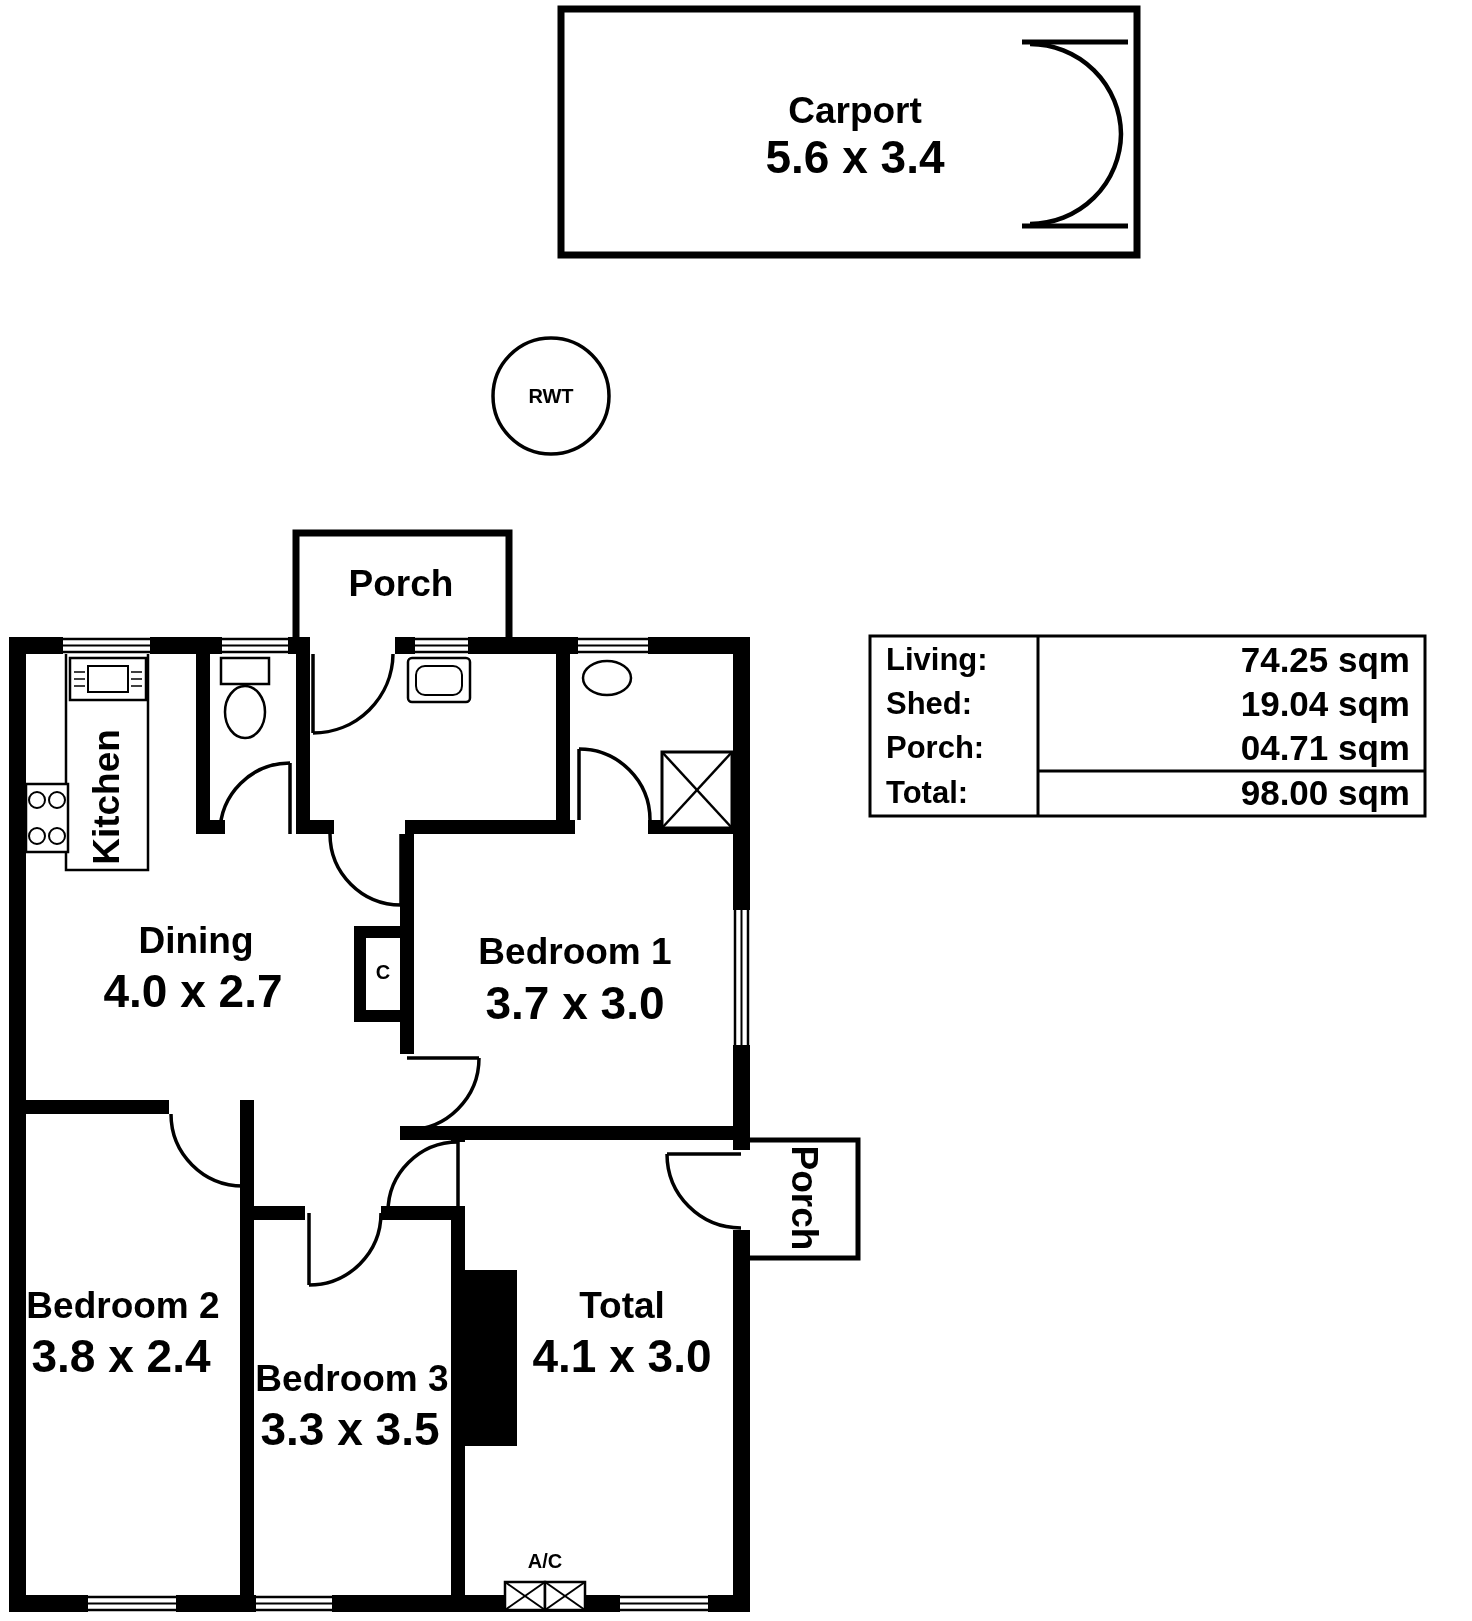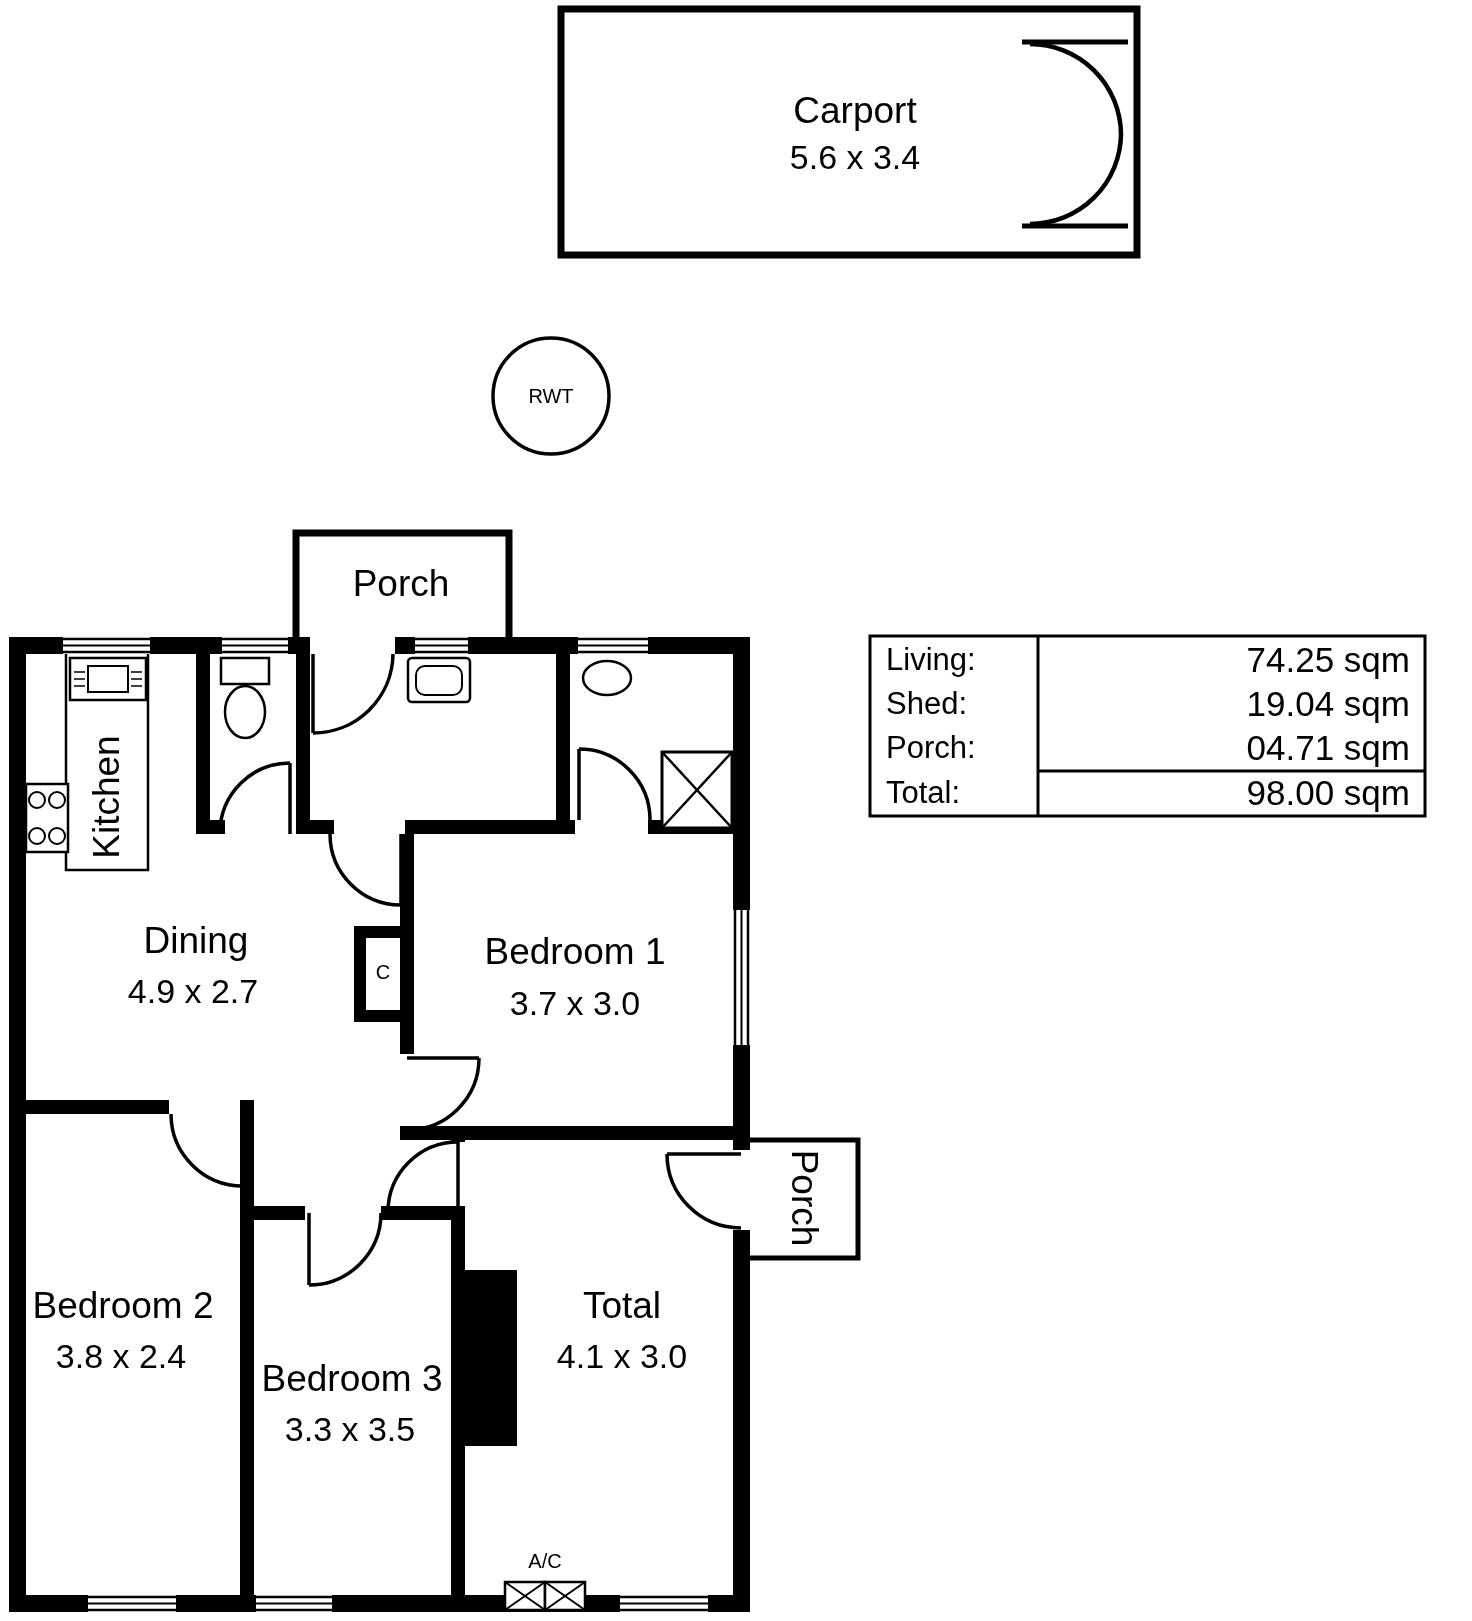--- a/index.html
+++ b/index.html
@@ -1,23 +1,23 @@
 <!DOCTYPE html>
 <html><head>
 <meta charset="utf-8">
 <style>
   html,body{margin:0;padding:0;background:#fff;}
   #canvas{position:relative;width:1472px;height:1621px;background:#fff;
-          font-family:"Liberation Sans",sans-serif;color:#000;overflow:hidden;}
+          font-family:"Liberation Sans",sans-serif;color:#000;overflow:hidden;font-weight:bold;}
   #plan-svg{position:absolute;left:0;top:0;}
   .lbl{position:absolute;transform:translate(-50%,-50%);white-space:nowrap;line-height:1;}
   .v-ccw{transform:translate(-50%,-50%) rotate(-90deg);}
   .v-cw{transform:translate(-50%,-50%) rotate(90deg);}
   .name{font-size:37px;}
-  .dims{font-size:34px;}
+  .dims{font-size:46px;}
   .small{font-size:20px;}
   .tbl-label{position:absolute;transform:translate(0,-50%);font-size:31px;white-space:nowrap;}
   .tbl-value{position:absolute;transform:translate(-100%,-50%);font-size:35px;white-space:nowrap;}
 </style>
 </head>
 <body>
 
 <div id="canvas">
 
   <svg id="plan-svg" width="1472" height="1621" viewBox="0 0 1472 1621">
@@ -238,21 +238,21 @@
   <div class="lbl dims" style="left:855px;top:157px">5.6 x 3.4</div>
 
   <div class="lbl small" style="left:551px;top:396px">RWT</div>
 
   <div class="lbl name" style="left:401px;top:583px">Porch</div>
   <div class="lbl name v-cw" style="left:804px;top:1198px">Porch</div>
 
   <div class="lbl name v-ccw" style="left:106px;top:797px">Kitchen</div>
 
   <div class="lbl name" style="left:196px;top:940px">Dining</div>
-  <div class="lbl dims" style="left:193px;top:991px">4.9 x 2.7</div>
+  <div class="lbl dims" style="left:193px;top:991px">4.0 x 2.7</div>
 
   <div class="lbl name" style="left:575px;top:951px">Bedroom 1</div>
   <div class="lbl dims" style="left:575px;top:1003px">3.7 x 3.0</div>
 
   <div class="lbl small" style="left:383px;top:972px">C</div>
 
   <div class="lbl name" style="left:123px;top:1305px">Bedroom 2</div>
   <div class="lbl dims" style="left:121px;top:1356px">3.8 x 2.4</div>
 
   <div class="lbl name" style="left:352px;top:1378px">Bedroom 3</div>

